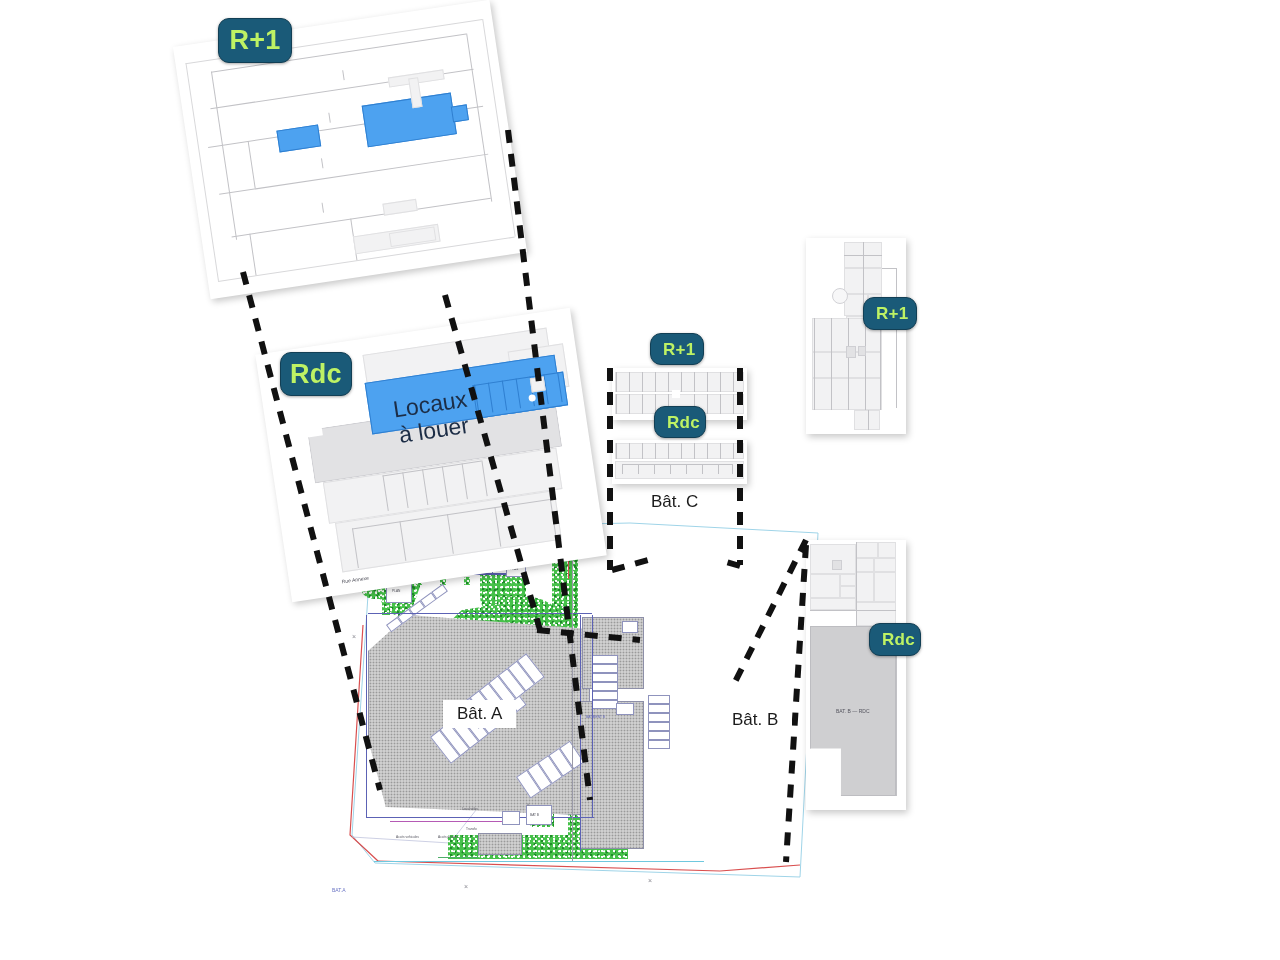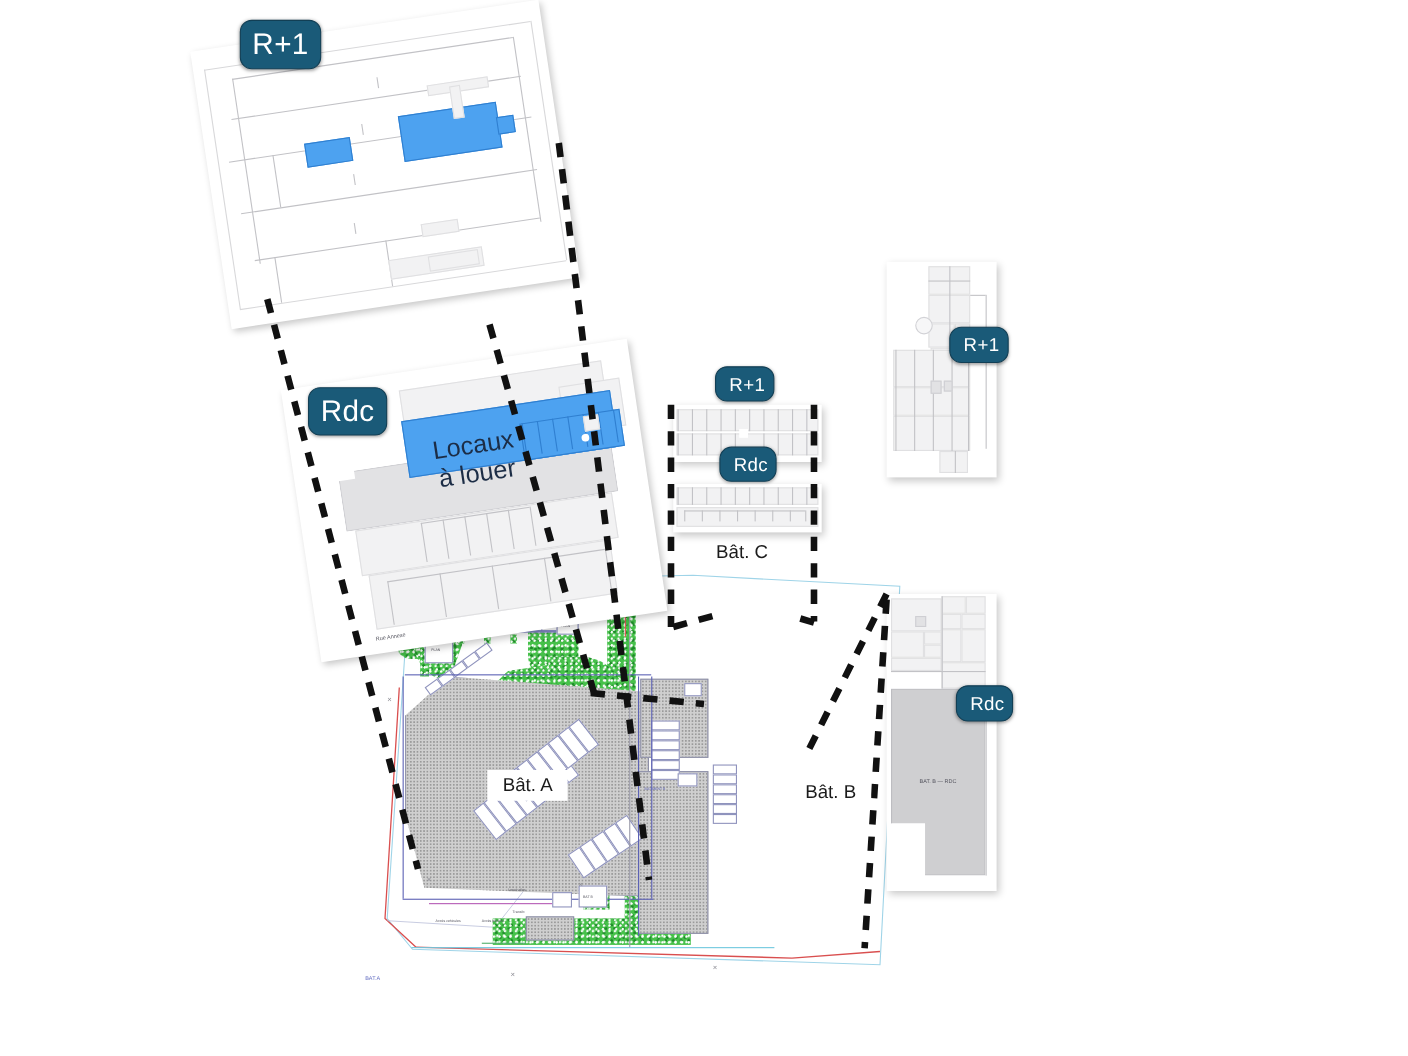--- a/index.html
+++ b/index.html
@@ -45,28 +45,28 @@
   .hl {
     position: absolute;
     background: #4da2f0;
     border: 1px solid #2f7fd0;
   }
 
   
   .badge {
     position: absolute;
     background: #1a5a78;
-    color: #ffffff;
+    color: #bef264;
     border: 1px solid #123f55;
     border-radius: 11px;
     display: flex;
     align-items: center;
     justify-content: center;
     text-align: center;
-    font-weight: normal;
+    font-weight: bold;
     box-shadow: 0 1px 3px rgba(0,0,0,0.35);
     line-height: 1.0;
     letter-spacing: 0.3px;
     z-index: 40;
   }
   .badge-lg { font-size: 27px; }
   .badge-sm { font-size: 17px; }
 
   
   .map-label {

